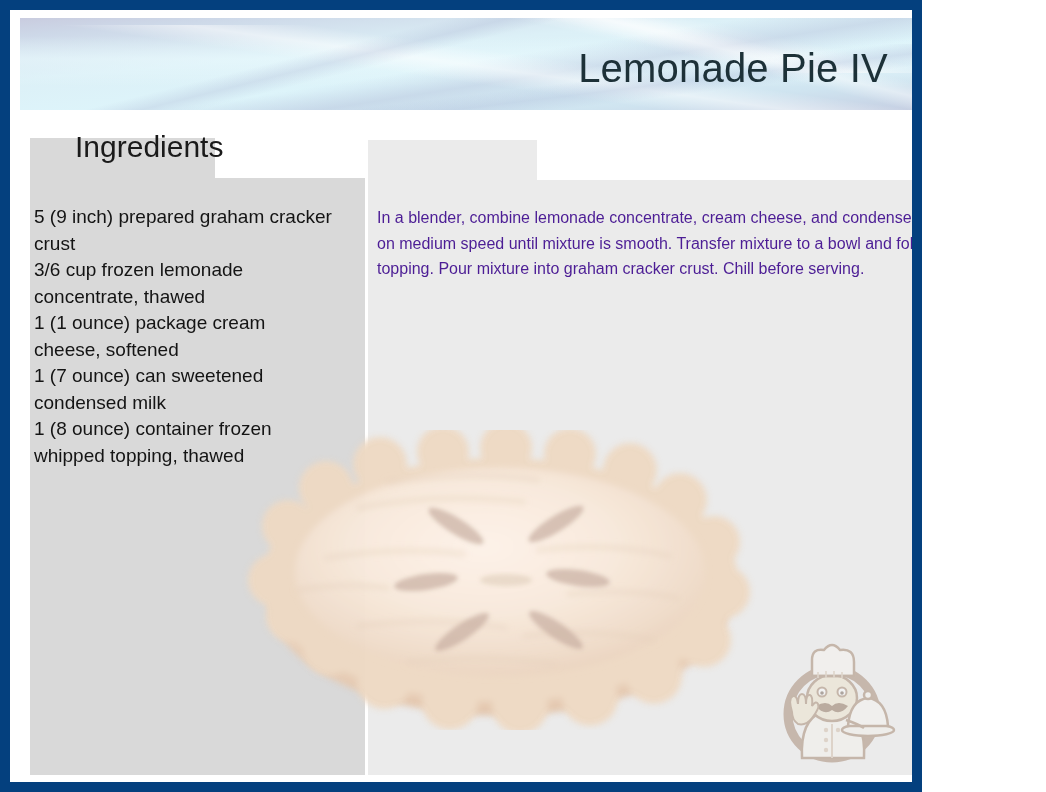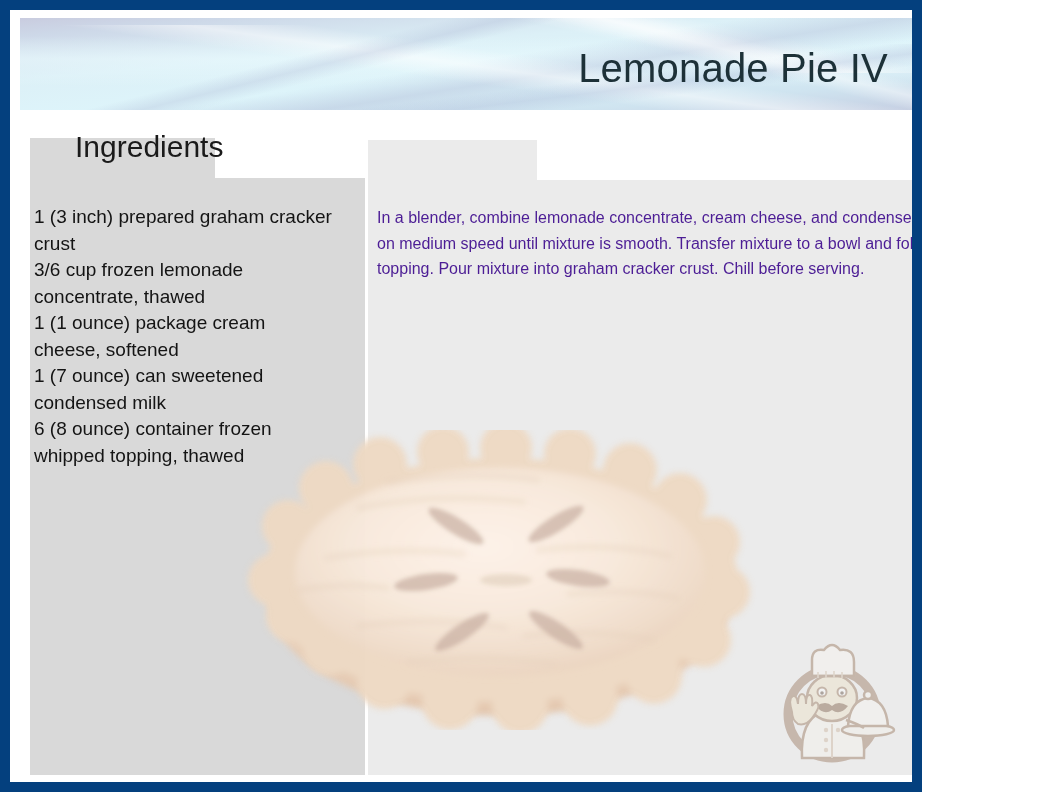--- a/index.html
+++ b/index.html
@@ -195,25 +195,25 @@
     <div class="ribbon rb6"></div>
   </div>
 
   <div id="recipe-title">Lemonade Pie IV</div>
 
   <div id="ingredients-tab"></div>
   <div id="ingredients-panel"></div>
   <div class="section-heading" id="ingredients-heading">Ingredients</div>
 
   <div id="ingredients-list">
-    <div class="ing-line">1 (3 inch) prepared graham cracker crust</div>
+    <div class="ing-line">5 (9 inch) prepared graham cracker crust</div>
     <div class="ing-line">3/6 cup frozen lemonade concentrate, thawed</div>
     <div class="ing-line">1 (1 ounce) package cream cheese, softened</div>
     <div class="ing-line">1 (7 ounce) can sweetened condensed milk</div>
-    <div class="ing-line">6 (8 ounce) container frozen whipped topping, thawed</div>
+    <div class="ing-line">1 (8 ounce) container frozen whipped topping, thawed</div>
   </div>
 
   <div id="directions-tab"></div>
   <div id="directions-panel"></div>
   <div id="directions-text">In a blender, combine lemonade concentrate, cream cheese, and condensed milk. Blend on medium speed until mixture is smooth. Transfer mixture to a bowl and fold in whipped topping. Pour mixture into graham cracker crust. Chill before serving.</div>
 
   <svg id="pie-image" viewBox="0 0 520 300">
     <defs>
       <radialGradient id="pieTop" cx="46%" cy="38%" r="68%">
         <stop offset="0%" stop-color="#fdf2e7"></stop>

